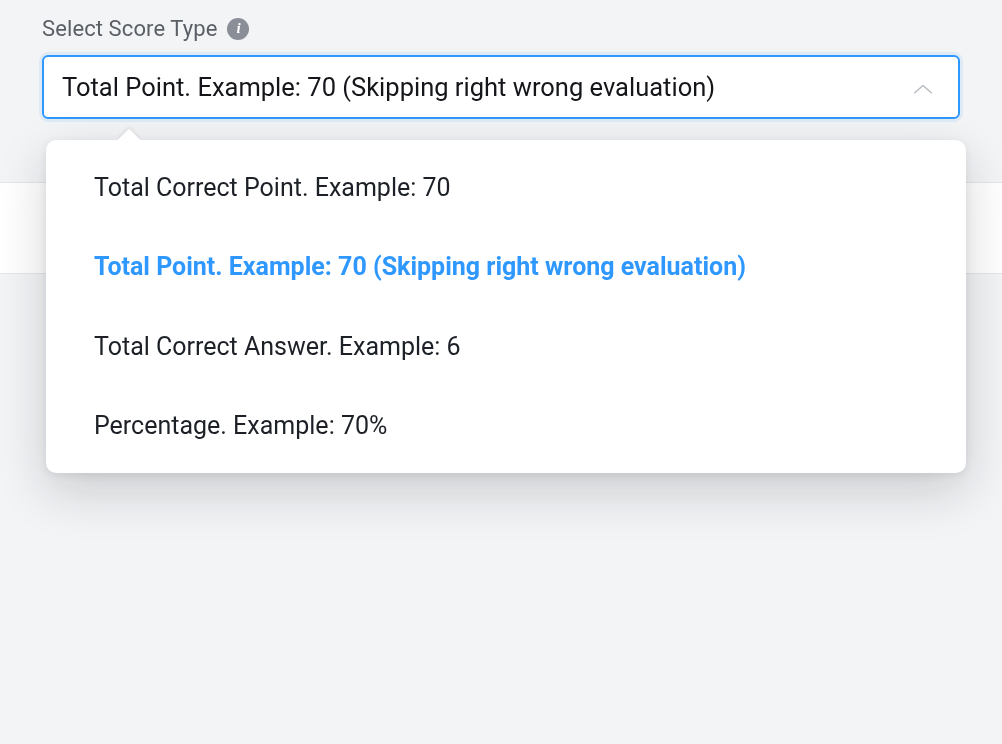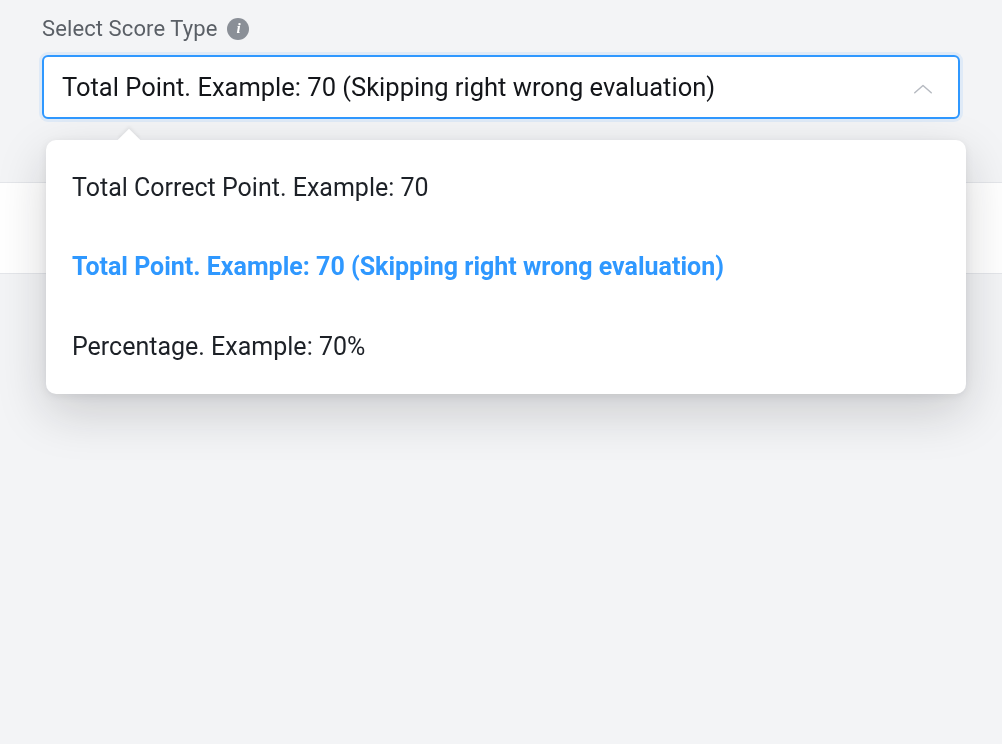--- a/index.html
+++ b/index.html
@@ -105,21 +105,21 @@
     position: absolute;
     left: 75px;
     top: -8px;
     width: 16px;
     height: 16px;
     background: #fff;
     transform: rotate(45deg);
     box-shadow: -2px -2px 3px rgba(20,22,26,0.05);
   }
   .option {
-    padding: 24px 26px;
+    padding: 24px 48px;
     font-size: 25px;
     color: #1d2127;
     cursor: pointer;
     line-height: 1.25;
   }
   .option.selected {
     color: #2f98ff;
     font-weight: 700;
   }
   .option.hovered {
@@ -152,17 +152,20 @@
   </div>
 
   <div class="dropdown">
     <div class="option">
       <span>Total Correct Point. Example: 70</span>
     </div>
     <div class="option selected">
       <span>Total Point. Example: 70 (Skipping right wrong evaluation)</span>
     </div>
     <div class="option">
+      <span>Total Correct Answer. Example: 6</span>
+    </div>
+    <div class="option">
       <span>Percentage. Example: 70%</span>
     </div>
   </div>
 
 </div>
 
 </body></html>

